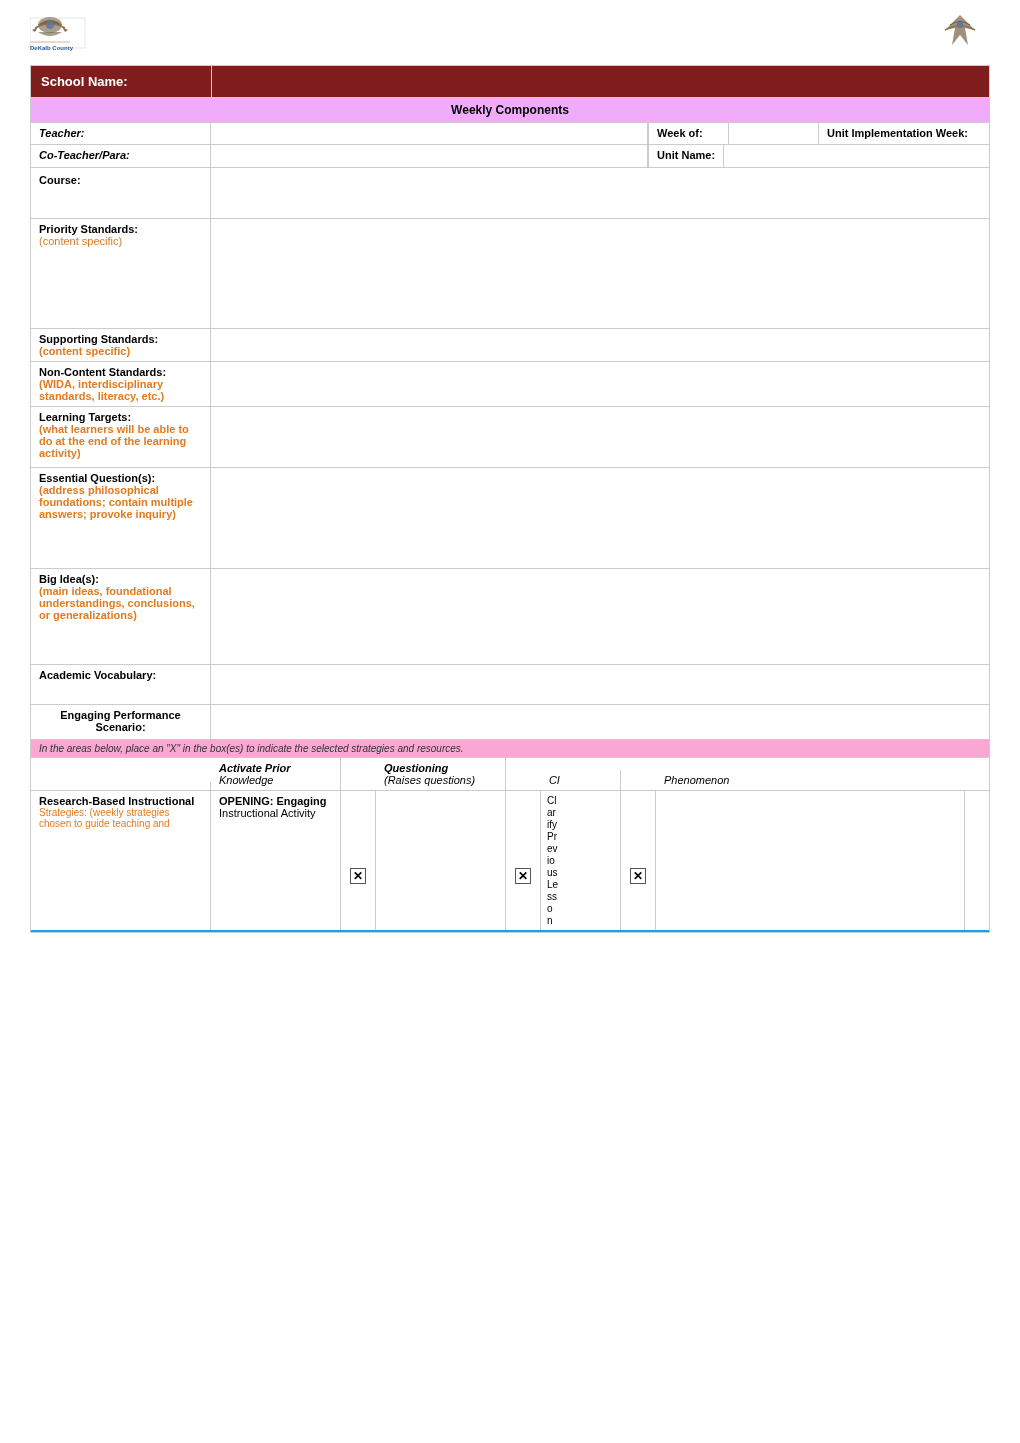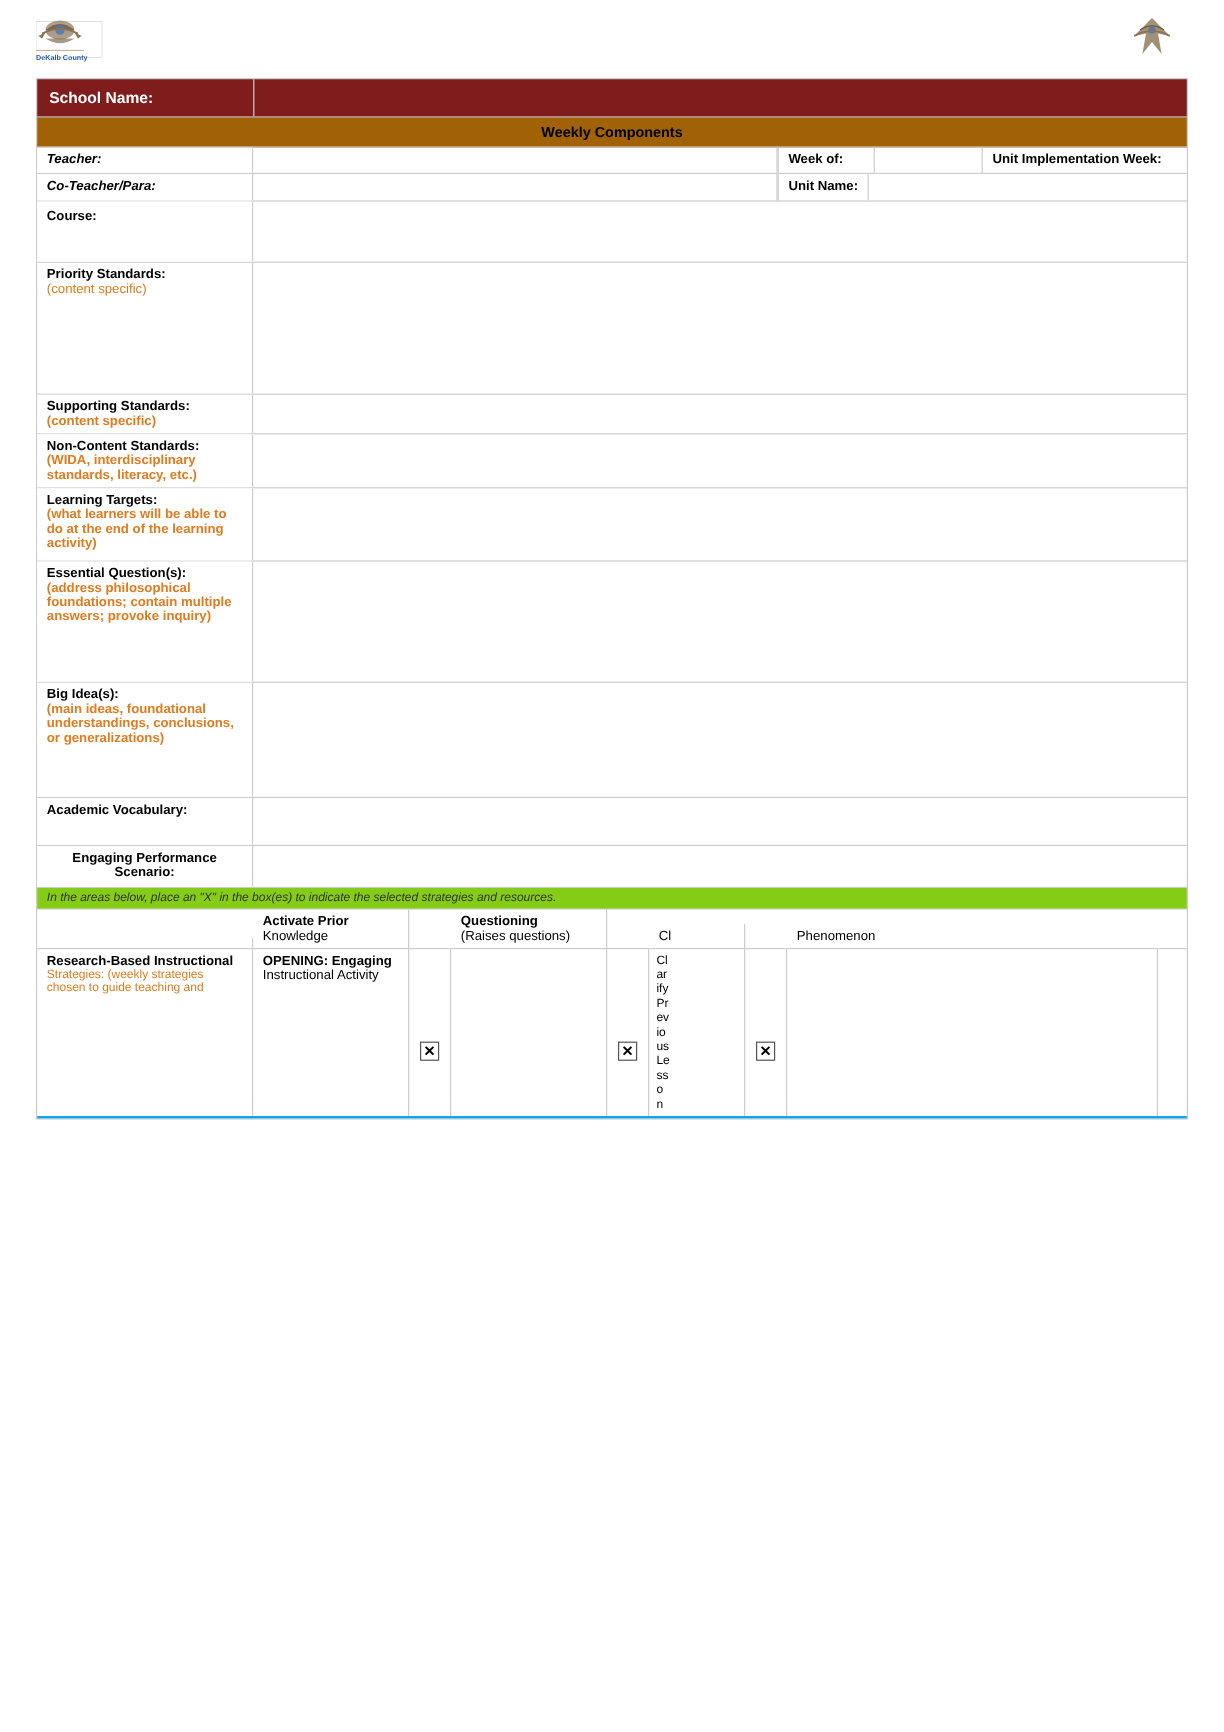--- a/index.html
+++ b/index.html
@@ -58,21 +58,21 @@
       flex: 1;
       border-left: 1px solid #ccc;
     }
 
     .weekly-components-row {
       text-align: center;
       font-weight: bold;
       font-size: 12px;
       padding: 5px;
       border-bottom: 1px solid #ccc;
-      background: #a16207;
+      background: #f0abfc;
     }
 
     .teacher-row {
       display: flex;
       border-bottom: 1px solid #ccc;
     }
 
     .label-cell {
       min-width: 180px;
       max-width: 180px;
@@ -161,21 +161,21 @@
       border-bottom: 1px solid #ccc;
       min-height: 35px;
       text-align: center;
     }
 
     .instruction-note-row {
       font-size: 10px;
       font-style: italic;
       padding: 3px 8px;
       border-bottom: 1px solid #ccc;
-      background: #84cc16;
+      background: #f9a8d4;
       color: #333;
     }
 
     .strategies-header-row {
       display: flex;
       border-bottom: 1px solid #ccc;
       background: #fff;
     }
 
     .strategies-body-row {
@@ -349,21 +349,21 @@
       <span>Engaging Performance</span><br>
       <span>Scenario:</span>
     </div>
     <div style="flex:1;"></div>
   </div>
 
   <div class="instruction-note-row">
     <span>In the areas below, place an "X" in the box(es) to indicate the selected strategies and resources.</span>
   </div>
 
-  <div class="strategies-header-row" style="min-height:30px; align-items:flex-end;">
+  <div class="strategies-header-row" style="min-height:30px; align-items:flex-end;font-style:italic;">
     <div style="min-width:180px; max-width:180px; border-right:1px solid #ccc; padding:4px 8px;"></div>
     <div style="min-width:130px; max-width:130px; border-right:1px solid #ccc; padding:4px 8px;">
       <div style="font-weight:bold;">Activate Prior</div>
       <div>Knowledge</div>
     </div>
 
     <div style="min-width:35px; max-width:35px; border-right:1px solid #ccc; display:flex; align-items:center; justify-content:center;"></div>
     <div style="min-width:130px; max-width:130px; border-right:1px solid #ccc; padding:4px 8px;">
       <div style="font-weight:bold;">Questioning</div>
       <div>(Raises questions)</div>

